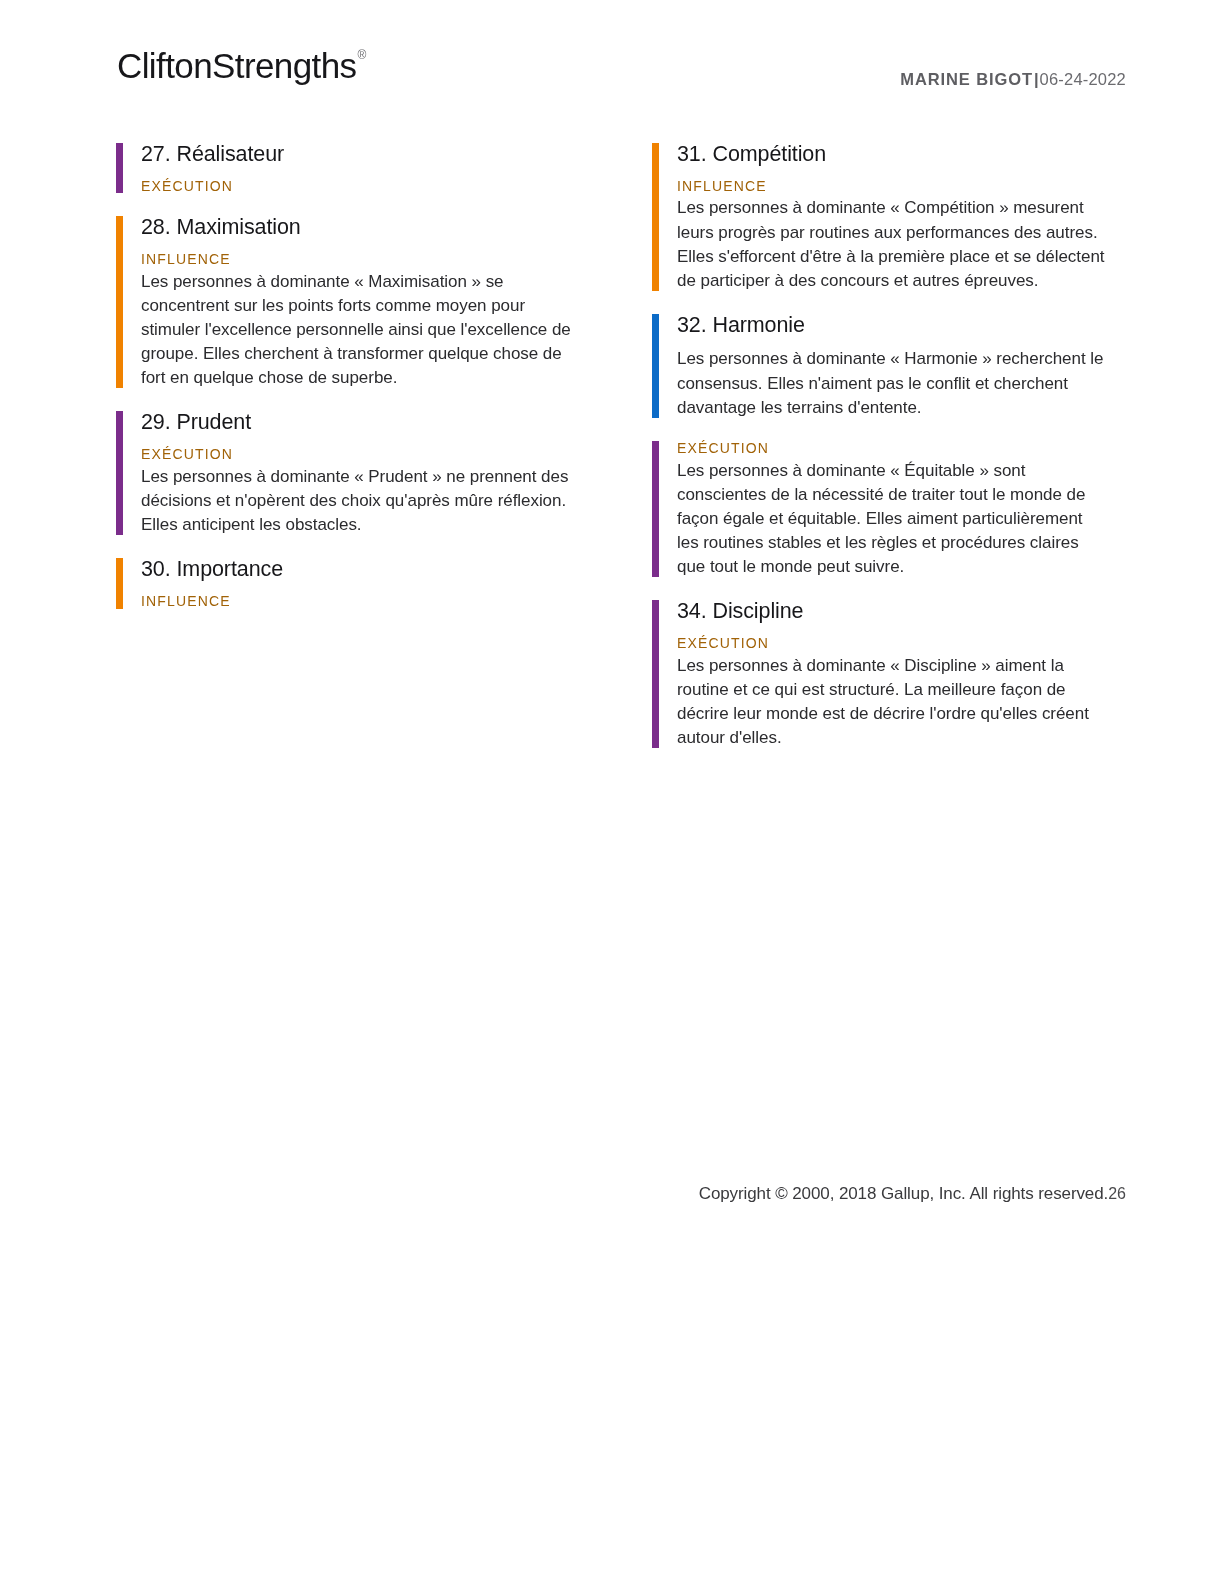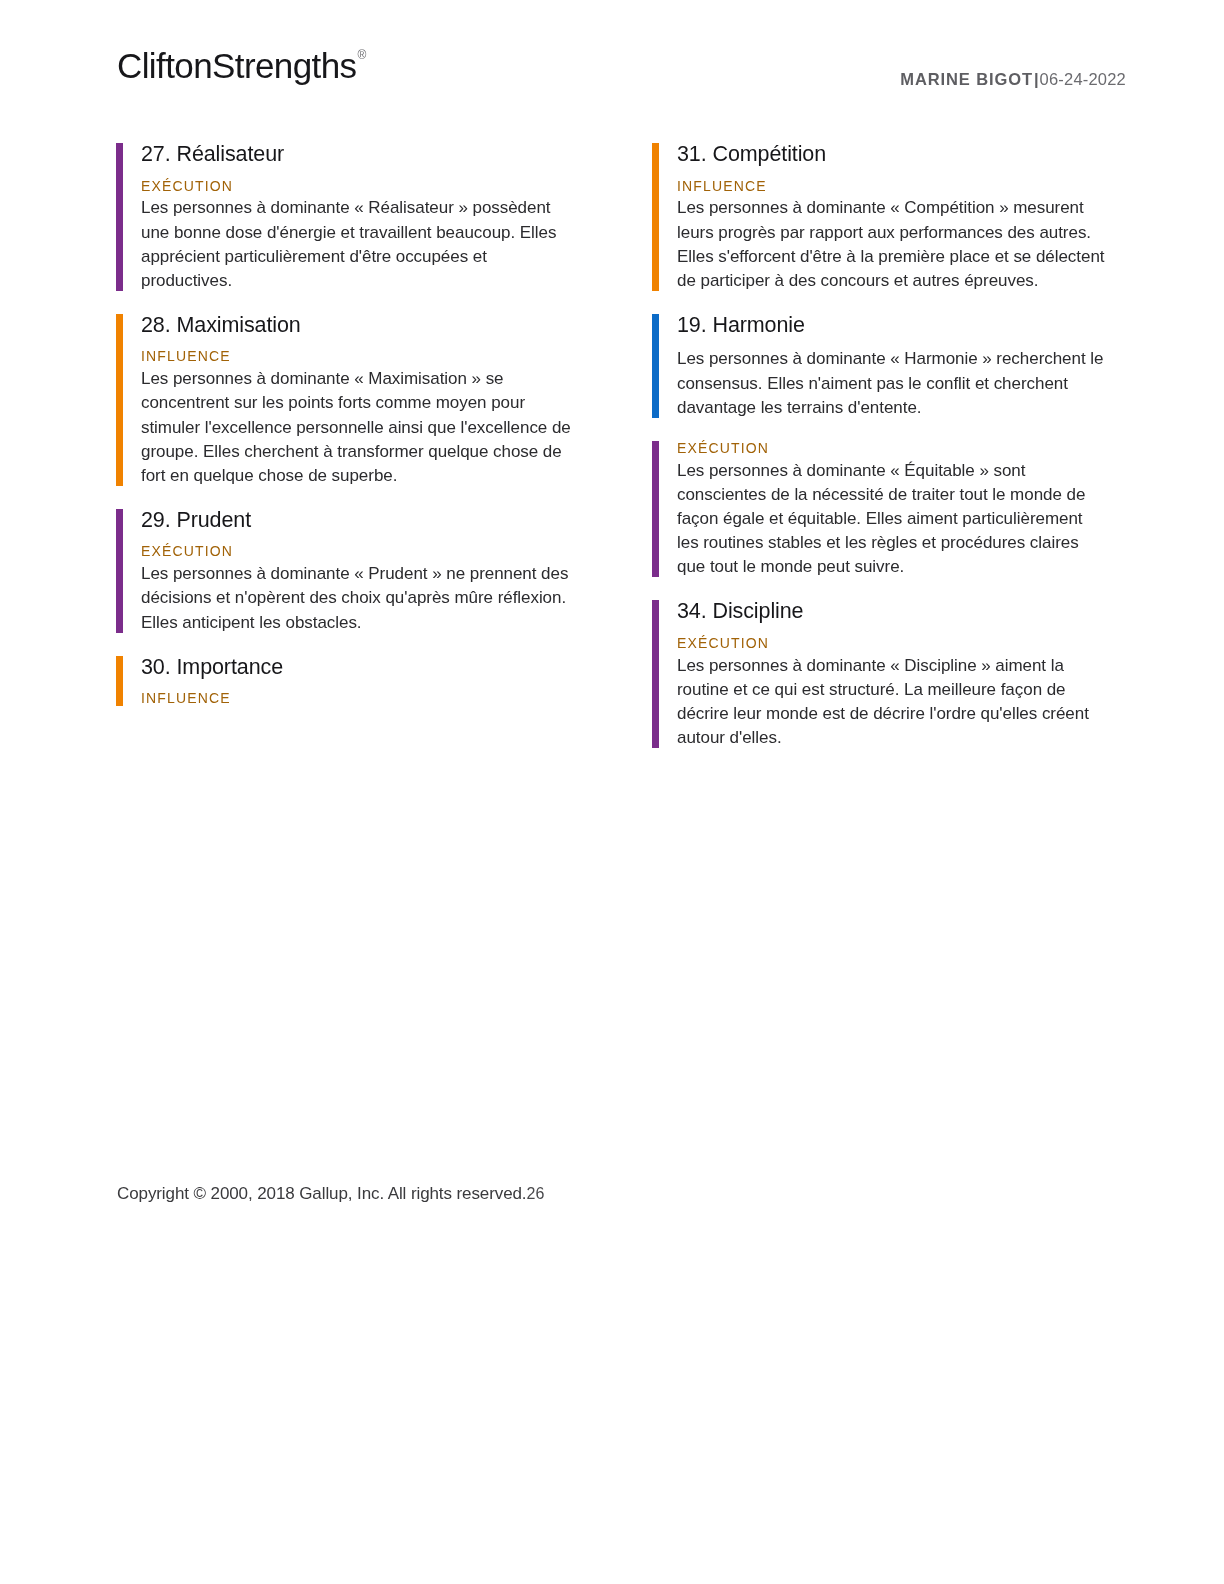--- a/index.html
+++ b/index.html
@@ -132,21 +132,21 @@
   }
 
   
   .footer {
     position: absolute;
     left: 117px;
     right: 98px;
     bottom: 36px;
     display: flex;
     align-items: baseline;
-    justify-content: flex-start;
+    justify-content: flex-end;
     font-size: 17px;
     color: #3a3a3d;
   }
   .footer .copyright {
     letter-spacing: -0.1px;
   }
   .footer .pageno {
     font-size: 16px;
     color: #4a4a4d;
   }
@@ -164,21 +164,20 @@
   </div>
 
   <div class="content">
 
     <div class="column">
 
       <div class="theme">
         <div class="bar" style="background: rgb(123, 45, 139);"></div>
         <div class="theme-title">27. Réalisateur</div>
         <div class="theme-domain">EXÉCUTION</div>
-        <div class="theme-desc">Les personnes à dominante « Réalisateur » possèdent une bonne dose d'énergie et travaillent beaucoup. Elles apprécient particulièrement d'être occupées et productives.</div>
       </div>
 
       <div class="theme">
         <div class="bar" style="background: rgb(240, 130, 0);"></div>
         <div class="theme-title">28. Maximisation</div>
         <div class="theme-domain">INFLUENCE</div>
         <div class="theme-desc">Les personnes à dominante « Maximisation » se concentrent sur les points forts comme moyen pour stimuler l'excellence personnelle ainsi que l'excellence de groupe. Elles cherchent à transformer quelque chose de fort en quelque chose de superbe.</div>
       </div>
 
       <div class="theme">
@@ -195,26 +194,26 @@
       </div>
 
     </div>
 
     <div class="column">
 
       <div class="theme">
         <div class="bar" style="background: rgb(240, 130, 0);"></div>
         <div class="theme-title">31. Compétition</div>
         <div class="theme-domain">INFLUENCE</div>
-        <div class="theme-desc">Les personnes à dominante « Compétition » mesurent leurs progrès par rapport aux performances des autres. Elles s'efforcent d'être à la première place et se délectent de participer à des concours et autres épreuves.</div>
+        <div class="theme-desc">Les personnes à dominante « Compétition » mesurent leurs progrès par routines aux performances des autres. Elles s'efforcent d'être à la première place et se délectent de participer à des concours et autres épreuves.</div>
       </div>
 
       <div class="theme">
         <div class="bar" style="background: rgb(12, 107, 199);"></div>
-        <div class="theme-title">19. Harmonie</div>
+        <div class="theme-title">32. Harmonie</div>
         <div class="theme-desc">Les personnes à dominante « Harmonie » recherchent le consensus. Elles n'aiment pas le conflit et cherchent davantage les terrains d'entente.</div>
       </div>
 
       <div class="theme">
         <div class="bar" style="background: rgb(123, 45, 139);"></div>
         <div class="theme-domain">EXÉCUTION</div>
         <div class="theme-desc">Les personnes à dominante « Équitable » sont conscientes de la nécessité de traiter tout le monde de façon égale et équitable. Elles aiment particulièrement les routines stables et les règles et procédures claires que tout le monde peut suivre.</div>
       </div>
 
       <div class="theme">

